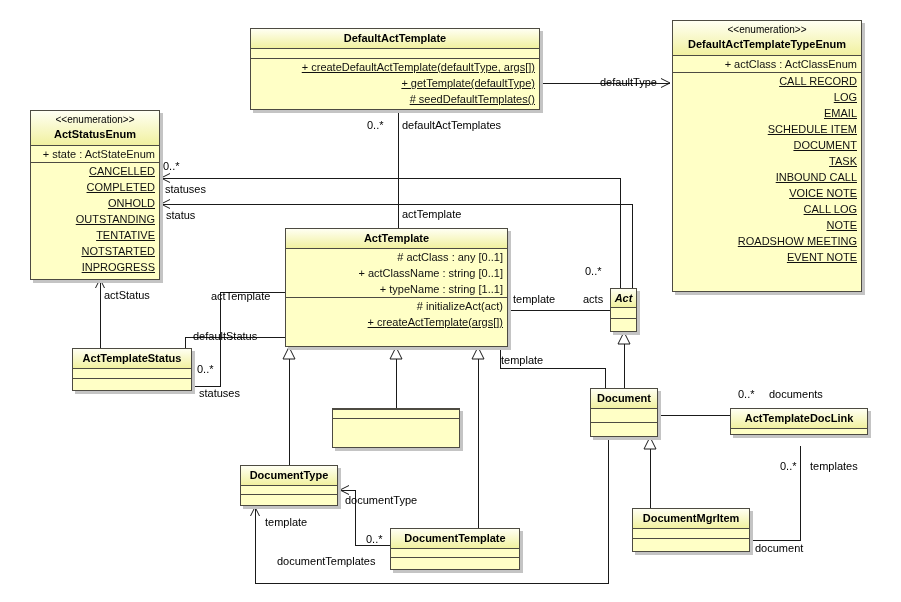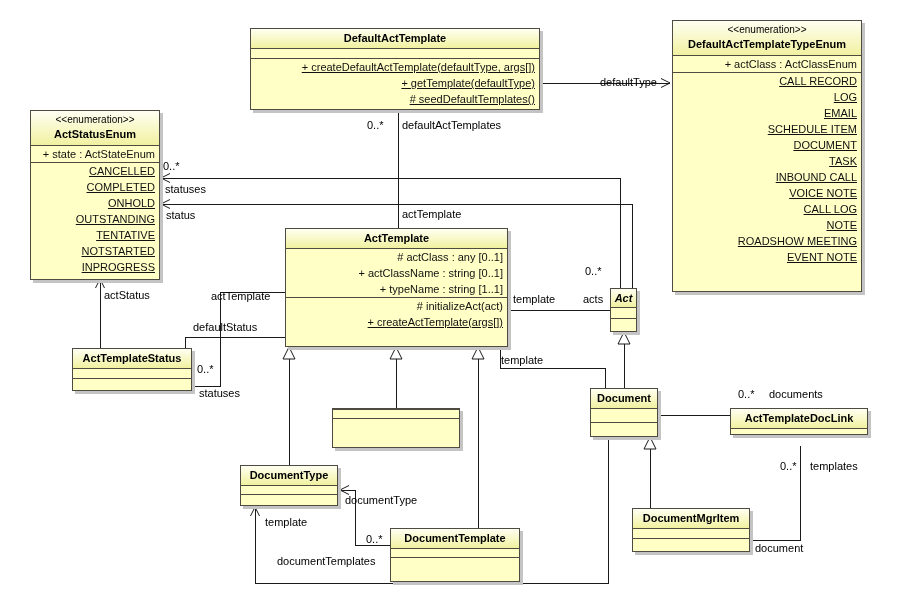--- a/index.html
+++ b/index.html
@@ -146,21 +146,21 @@
     <div class="cmp" style="height:9px"></div>
     <div class="cmp" style="height:9px"></div>
   </div>
 
   <div class="cls" style="left:240px;top:465px;width:98px;height:41px">
     <div class="hdr">DocumentType</div>
     <div class="cmp" style="height:9px"></div>
     <div class="cmp" style="height:9px"></div>
   </div>
 
-  <div class="cls" style="left:390px;top:528px;width:130px;height:54px">
+  <div class="cls" style="left:390px;top:528px;width:130px;height:42px">
     <div class="hdr">DocumentTemplate</div>
     <div class="cmp" style="height:9px"></div>
     <div class="cmp" style="height:10px"></div>
   </div>
 
   <div class="cls" style="left:590px;top:388px;width:68px;height:49px">
     <div class="hdr">Document</div>
     <div class="cmp" style="height:14px"></div>
     <div class="cmp" style="height:13px"></div>
   </div>
@@ -179,21 +179,21 @@
 
   <span class="elabel" style="left:600px;top:76px">defaultType</span>
   <span class="elabel" style="left:367px;top:119px">0..*</span>
   <span class="elabel" style="left:402px;top:119px">defaultActTemplates</span>
   <span class="elabel" style="left:163px;top:160px">0..*</span>
   <span class="elabel" style="left:165px;top:183px">statuses</span>
   <span class="elabel" style="left:166px;top:209px">status</span>
   <span class="elabel" style="left:402px;top:208px">actTemplate</span>
   <span class="elabel" style="left:104px;top:289px">actStatus</span>
   <span class="elabel" style="left:211px;top:290px">actTemplate</span>
-  <span class="elabel" style="left:193px;top:321px">defaultStatus</span>
+  <span class="elabel" style="left:193px;top:330px">defaultStatus</span>
   <span class="elabel" style="left:197px;top:363px">0..*</span>
   <span class="elabel" style="left:199px;top:387px">statuses</span>
   <span class="elabel" style="left:513px;top:293px">template</span>
   <span class="elabel" style="left:585px;top:265px">0..*</span>
   <span class="elabel" style="left:583px;top:293px">acts</span>
   <span class="elabel" style="left:501px;top:354px">template</span>
   <span class="elabel" style="left:738px;top:388px">0..*</span>
   <span class="elabel" style="left:769px;top:388px">documents</span>
   <span class="elabel" style="left:780px;top:460px">0..*</span>
   <span class="elabel" style="left:810px;top:460px">templates</span>

